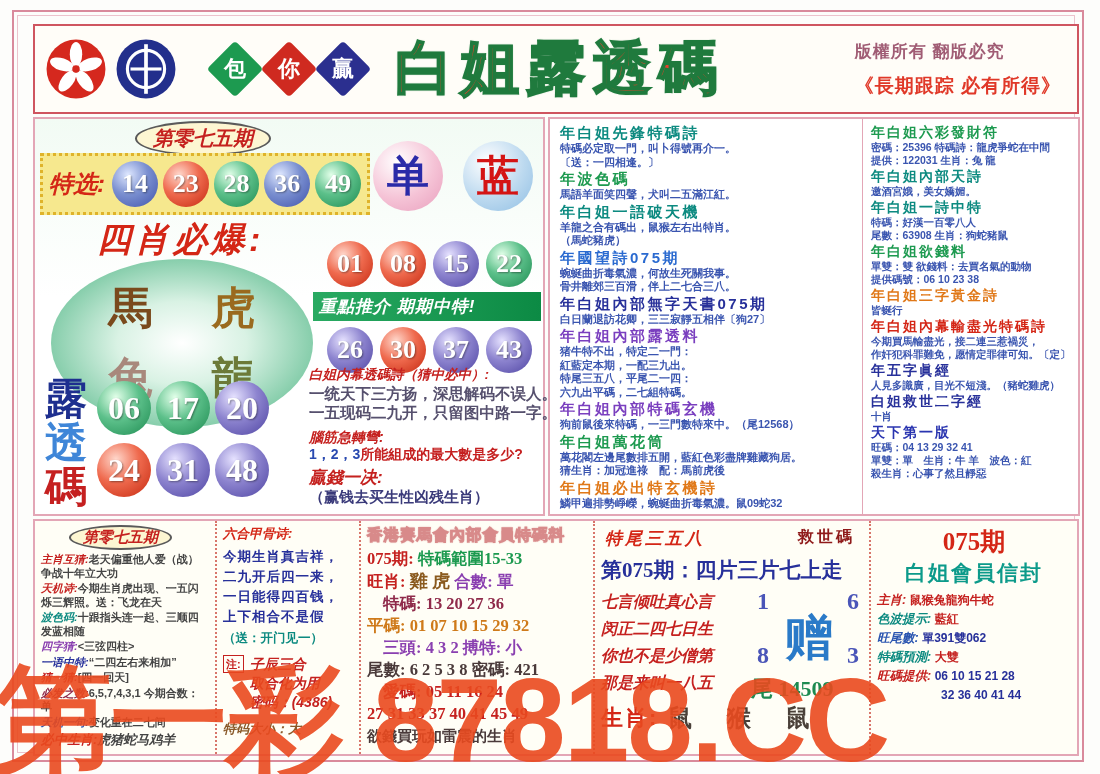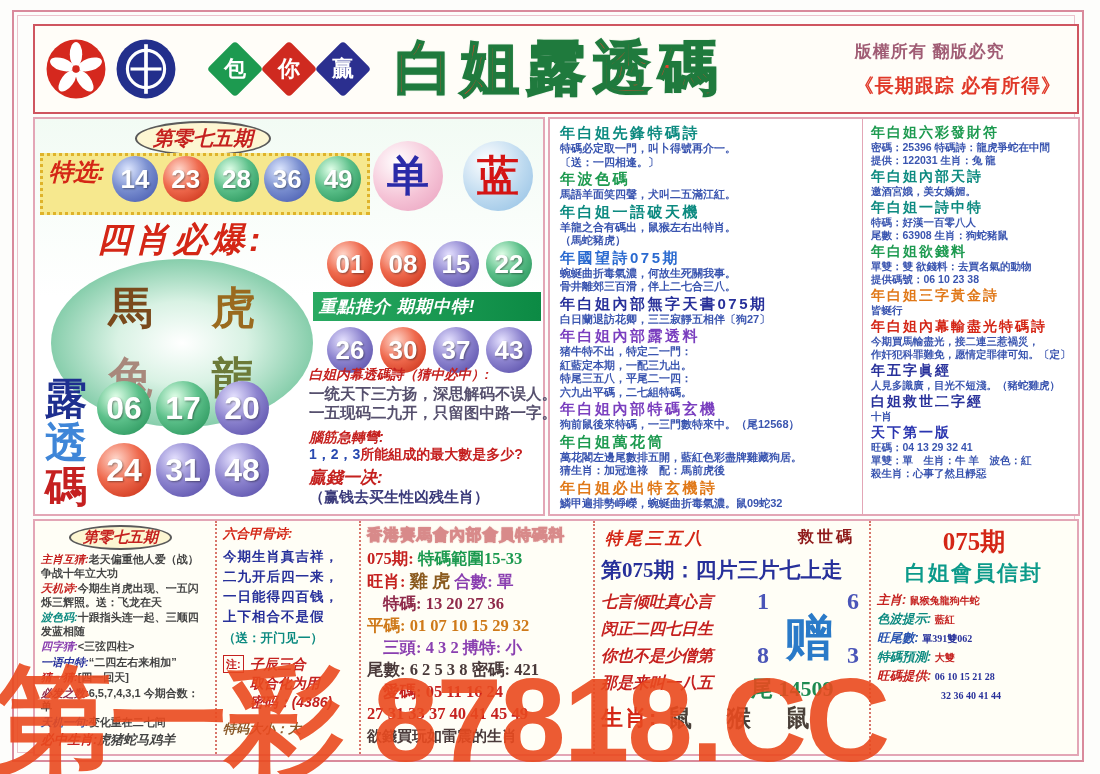--- a/index.html
+++ b/index.html
@@ -25,24 +25,24 @@
   
   .panel{position:absolute;background:#fff;border:2px solid #e3a6b6;box-sizing:border-box}
   .left-panel{left:33px;top:117px;width:512px;height:399px;background:linear-gradient(180deg,#f2fbf4,#ffffff 45%)}
   .mid-panel{left:548px;top:117px;width:532px;height:399px;display:flex}
   .bottom-panel{left:33px;top:519px;width:1046px;height:237px;background:#fffef6;display:flex}
 
   
   .issue-oval{position:absolute;left:100px;top:2px;border:2px solid #5a5a5a;border-radius:50%;
               padding:2px 16px;color:#c5211f;background:#fdf6d2;font-weight:bold;font-style:italic;font-size:20px}
   .texuan-strip{position:absolute;left:5px;top:34px;width:330px;height:62px;background:#f6e88e;
-                border:3px dotted #dfb32a;display:flex;align-items:flex-start;padding:0 6px;box-sizing:border-box;gap:5px}
+                border:3px dotted #dfb32a;display:flex;align-items:center;padding:0 6px;box-sizing:border-box;gap:5px}
   .texuan-label{color:#d42616;font-weight:bold;font-style:italic;font-size:24px;margin-right:2px;white-space:nowrap}
   .ball{border-radius:50%;display:flex;align-items:center;justify-content:center;color:#fff;font-weight:bold;
-        text-shadow:1px 1px 2px rgba(0,0,0,.4);font-family:Liberation Sans, sans-serif}
+        text-shadow:1px 1px 2px rgba(0,0,0,.4);font-family:Liberation Serif, serif}
   .b-red{background:radial-gradient(circle at 35% 30%,#ffd8cc,#ef6a4e 45%,#d03a20 85%)}
   .b-green{background:radial-gradient(circle at 35% 30%,#e2ffe9,#5cc08a 45%,#2e9960 85%)}
   .b-purple{background:radial-gradient(circle at 35% 30%,#e6e2ff,#8d84cf 45%,#5f55ae 85%)}
   .b-blue{background:radial-gradient(circle at 35% 30%,#dfe8ff,#7a8fd0 45%,#4f63b5 85%)}
   .s-ball{width:46px;height:46px;font-size:26px}
   .big-ball{position:absolute;width:70px;height:70px;border-radius:50%;display:flex;align-items:center;justify-content:center;
             font-size:42px;font-weight:bold}
   .bb-pink{background:radial-gradient(circle at 35% 30%,#ffffff,#f5c3d6 55%,#eba6c2 90%);color:#2a2aa8;left:338px;top:22px}
   .bb-blue{background:radial-gradient(circle at 35% 30%,#ffffff,#bcd9ef 55%,#99c4e6 90%);color:#d41414;left:428px;top:22px}
   .sixiao-title{position:absolute;left:62px;top:98px;color:#d42616;font-weight:bold;font-style:italic;font-size:34px;letter-spacing:4px}
@@ -113,21 +113,21 @@
   .n4{position:absolute;font-family:"Liberation Serif",serif;font-weight:bold;font-size:24px;color:#4a55b8}
   .gift{position:absolute;left:34px;top:18px;font-size:48px;font-weight:bold;color:#2a7ac8}
   .tail{position:absolute;left:0px;top:86px;font-family:"Liberation Serif",serif;font-weight:bold;font-size:22px;color:#1d8a50;white-space:nowrap}
   .bc4-sx{margin-top:6px;display:flex;align-items:center;gap:10px}
   .bc4-sx-label{color:#d42616;font-weight:bold;font-size:22px;letter-spacing:2px}
   .bc4-sx-icons{color:#4a4038;font-size:24px;font-weight:bold;letter-spacing:14px}
   .bc5-issue{text-align:center;color:#d42616;font-family:"Liberation Serif",serif;font-weight:bold;font-size:25px}
   .bc5-title{text-align:center;color:#0c9a8a;font-weight:bold;font-size:21px;letter-spacing:2px;margin:1px 0 4px 0}
   .bc5-row{font-size:12.5px;line-height:19px;white-space:nowrap}
   .bc5-label{font-weight:bold;font-style:italic}
-  .bc5-val{font-weight:bold;font-family:Liberation Serif, serif;font-size:10px}
+  .bc5-val{font-weight:bold;font-family:Liberation Sans, sans-serif;font-size:12px}
   .bc5-indent{padding-left:64px}
 
   
   .watermark{position:absolute;left:-6px;top:642px;width:1120px;font-size:118px;font-weight:bold;color:#ea4a1f;
              opacity:.9;white-space:nowrap;letter-spacing:-2px;z-index:50;font-family:"Liberation Sans",sans-serif}
 </style>
 </head>
 <body>
 
 <div class="frame"></div>

